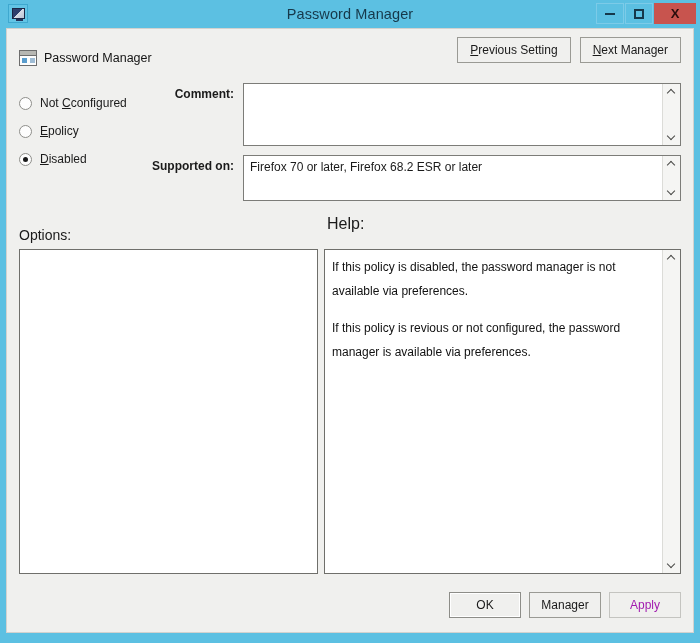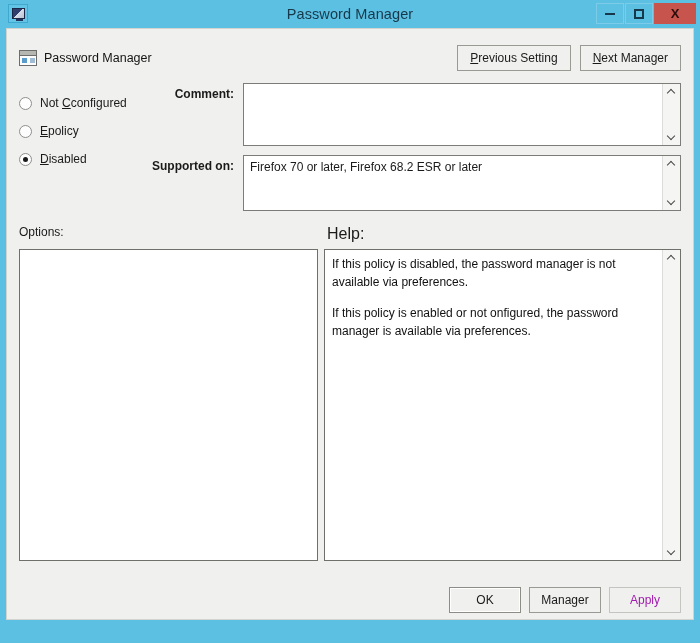--- a/index.html
+++ b/index.html
@@ -17,21 +17,21 @@
   }
 
   
   .window {
     position: absolute;
     left: 0; top: 0;
     width: 700px;
     height: 643px;
     box-sizing: border-box;
     background: #5cc0e2;
-    padding: 0 6px 23px 6px;
+    padding: 0 6px 10px 6px;
     display: flex;
     flex-direction: column;
   }
 
   
   .titlebar {
     height: 28px;
     flex: 0 0 28px;
     position: relative;
     display: flex;
@@ -165,21 +165,21 @@
     background: #5a9dcd;
     box-shadow: 8px 0 0 0 #9fbcd4, 0 0 0 0 #000;
   }
   .hdr-title {
     font-size: 12.5px;
     color: #141414;
   }
   .hdr-buttons {
     position: absolute;
     right: 0;
-    top: 16px;
+    top: 8px;
     display: flex;
     gap: 9px;
   }
 
   
   .btn {
     background: #f0f0ee;
     border: 1px solid #9a9a94;
     box-sizing: border-box;
     font-family: "Liberation Sans", sans-serif;
@@ -260,21 +260,21 @@
   }
   .field-box .content {
     flex: 1 1 auto;
     padding: 4px 6px;
     font-size: 12px;
     color: #1a1a1a;
     line-height: 15px;
     overflow: hidden;
   }
   .comment-box { height: 63px; }
-  .supported-box { height: 56px; margin-top: 0; }
+  .supported-box { height: 46px; margin-top: 0; }
 
   
   .sbar {
     width: 17px;
     flex: 0 0 17px;
     background: #f5f5f3;
     border-left: 1px solid #dcdcd8;
     display: flex;
     flex-direction: column;
     justify-content: space-between;
@@ -308,21 +308,21 @@
     top: 0px;
   }
 
   
   .oh-labels {
     display: flex;
     flex: 0 0 auto;
     padding-top: 14px;
     padding-bottom: 6px;
   }
-  .oh-labels .o { width: 305px; flex: 0 0 305px; font-size: 12px; }
+  .oh-labels .o { width: 305px; flex: 0 0 305px; font-size: 14px; margin-top: 12px; }
   .oh-labels .h { flex: 1 1 auto; font-size: 16px; padding-left: 3px;}
 
   .panels {
     flex: 1 1 auto;
     display: flex;
     gap: 6px;
     min-height: 0;
     padding-bottom: 10px;
   }
   .panel {
@@ -331,32 +331,32 @@
     box-sizing: border-box;
     display: flex;
     min-height: 0;
   }
   .options-panel { width: 299px; flex: 0 0 299px; }
   .help-panel { flex: 1 1 auto; }
   .help-text {
     flex: 1 1 auto;
     padding: 5px 7px;
     font-size: 12px;
-    line-height: 18px;
+    line-height: 24px;
     color: #111111;
     overflow: hidden;
   }
   .help-text p { margin: 0 0 13px 0; }
   .help-text p:last-child { margin-bottom: 0; }
 
   
   .footer {
     flex: 0 0 42px;
     display: flex;
-    align-items: flex-end;
+    align-items: center;
     justify-content: flex-end;
     gap: 8px;
     padding-bottom: 6px;
   }
   .footer .btn { width: 72px; padding: 0; }
 </style>
 </head>
 <body>
 
 <div class="window">
@@ -447,21 +447,21 @@
       <div class="h">Help:</div>
     </div>
 
     <div class="panels">
       <div class="panel options-panel">
         <div class="help-text"></div>
       </div>
       <div class="panel help-panel">
         <div class="help-text">
           <p>If this policy is disabled, the password manager is not available via preferences.</p>
-          <p>If this policy is enabled or not onfigured, the password manager is available via preferences.</p>
+          <p>If this policy is revious or not configured, the password manager is available via preferences.</p>
         </div>
         <div class="sbar">
           <div class="sbtn">
               <span class="chev"></span>
             </div>
           <div class="sbtn">
               <span class="chev down"></span>
             </div>
         </div>
       </div>

